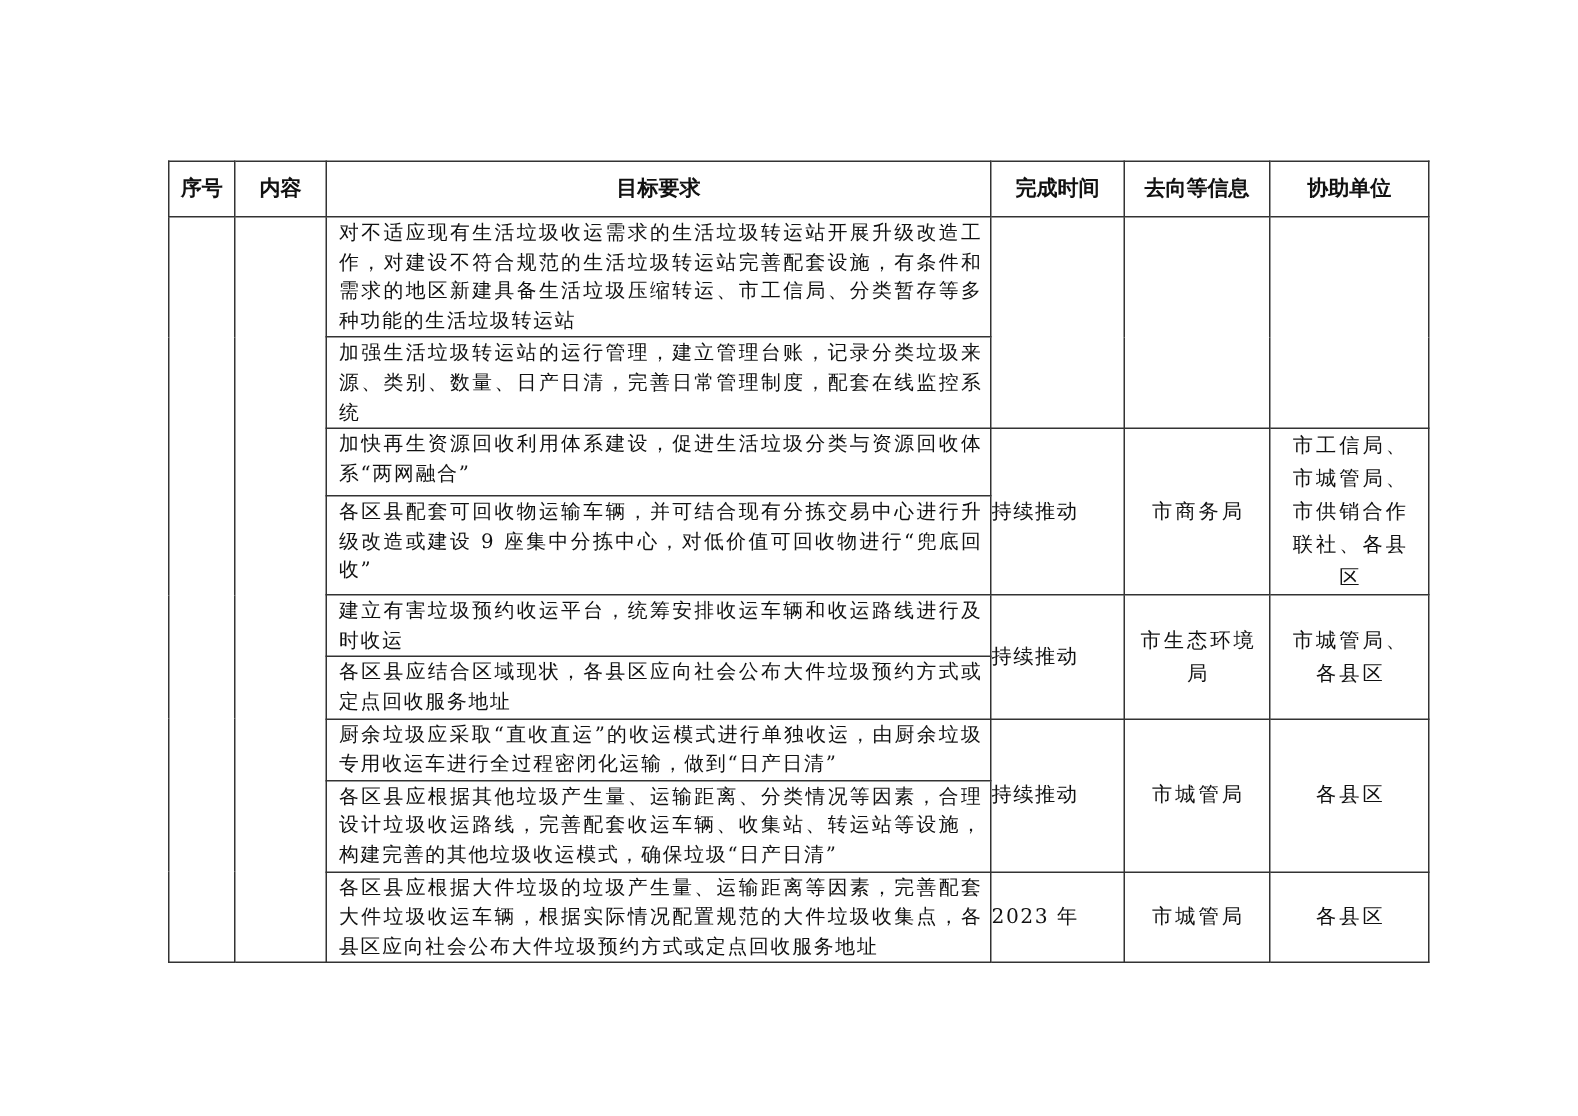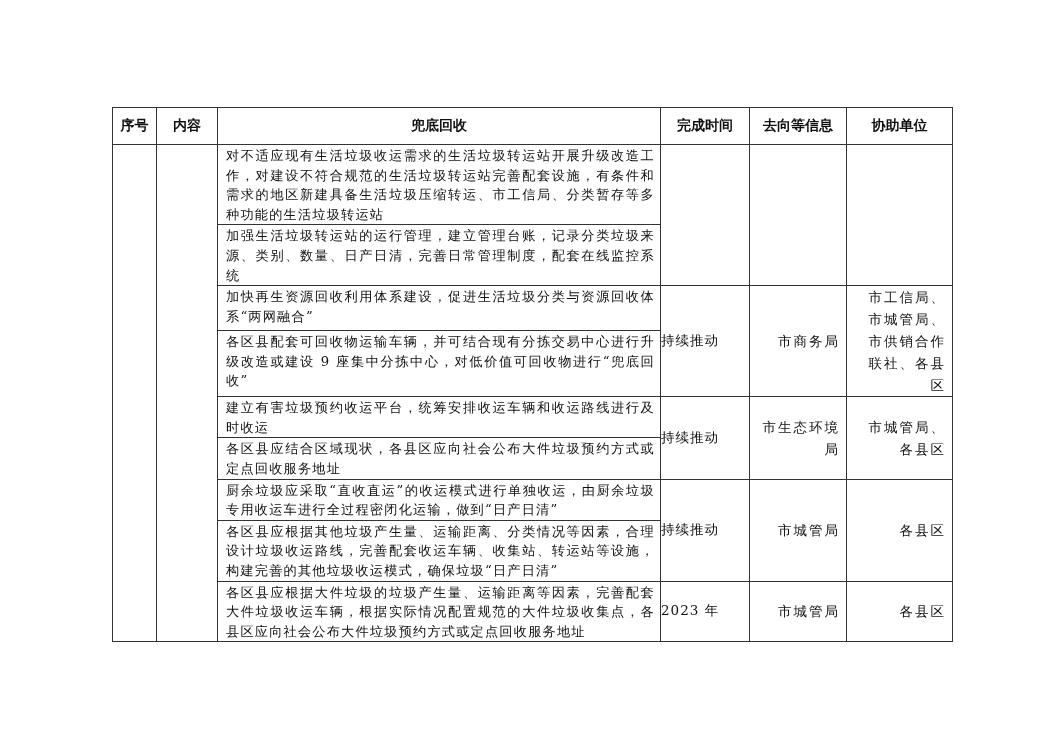--- a/index.html
+++ b/index.html
@@ -6,41 +6,41 @@
   body { width:1052px; height:744px; position:relative; overflow:hidden;
          font-family: "DejaVu Serif", "Liberation Serif", serif; color:#111; }
   table.main { position:absolute; left:112px; top:107px; border-collapse:collapse;
                table-layout:fixed; width:840px; }
   table.main td, table.main th { border:1.3px solid #333; padding:0; vertical-align:middle; }
   table.main th { height:36px; font-size:14px; font-weight:bold; text-align:center;
                   font-family:"DejaVu Sans","Liberation Sans",sans-serif; }
   .req { font-size:13.2px; line-height:19.6px; padding:1px 5px 0 8px !important;
          text-align:justify; letter-spacing:1.2px; vertical-align:top !important; }
   .ctr { font-size:13.5px; letter-spacing:1px; }
-  .lft { text-align:right; font-size:13.5px; line-height:22px; padding:0 6px 0 8px !important; letter-spacing:2px;margin-left:48px; }
+  .lft { text-align:center; font-size:13.5px; line-height:22px; padding:0 6px 0 8px !important; letter-spacing:2px;margin-left:48px; }
   .page-num { position:absolute; top:660px; left:0; width:1052px; text-align:right;
               font-size:10px; color:#333; font-family:"Liberation Serif",serif;padding-left:23px; }
 </style>
 </head>
 <body>
 
 <table class="main">
   <colgroup>
     <col style="width:44px">
       <col style="width:61px">
       <col style="width:443px">
     <col style="width:89px">
       <col style="width:97px">
       <col style="width:106px">
   </colgroup>
   <thead>
     <tr>
       <th>序号</th>
       <th>内容</th>
-      <th>兜底回收</th>
+      <th>目标要求</th>
       <th>完成时间</th>
       <th>去向等信息</th>
       <th>协助单位</th>
     </tr>
   </thead>
   <tbody>
 
     <tr style="height:78px">
       <td rowspan="9"></td>
       <td rowspan="9"></td>

